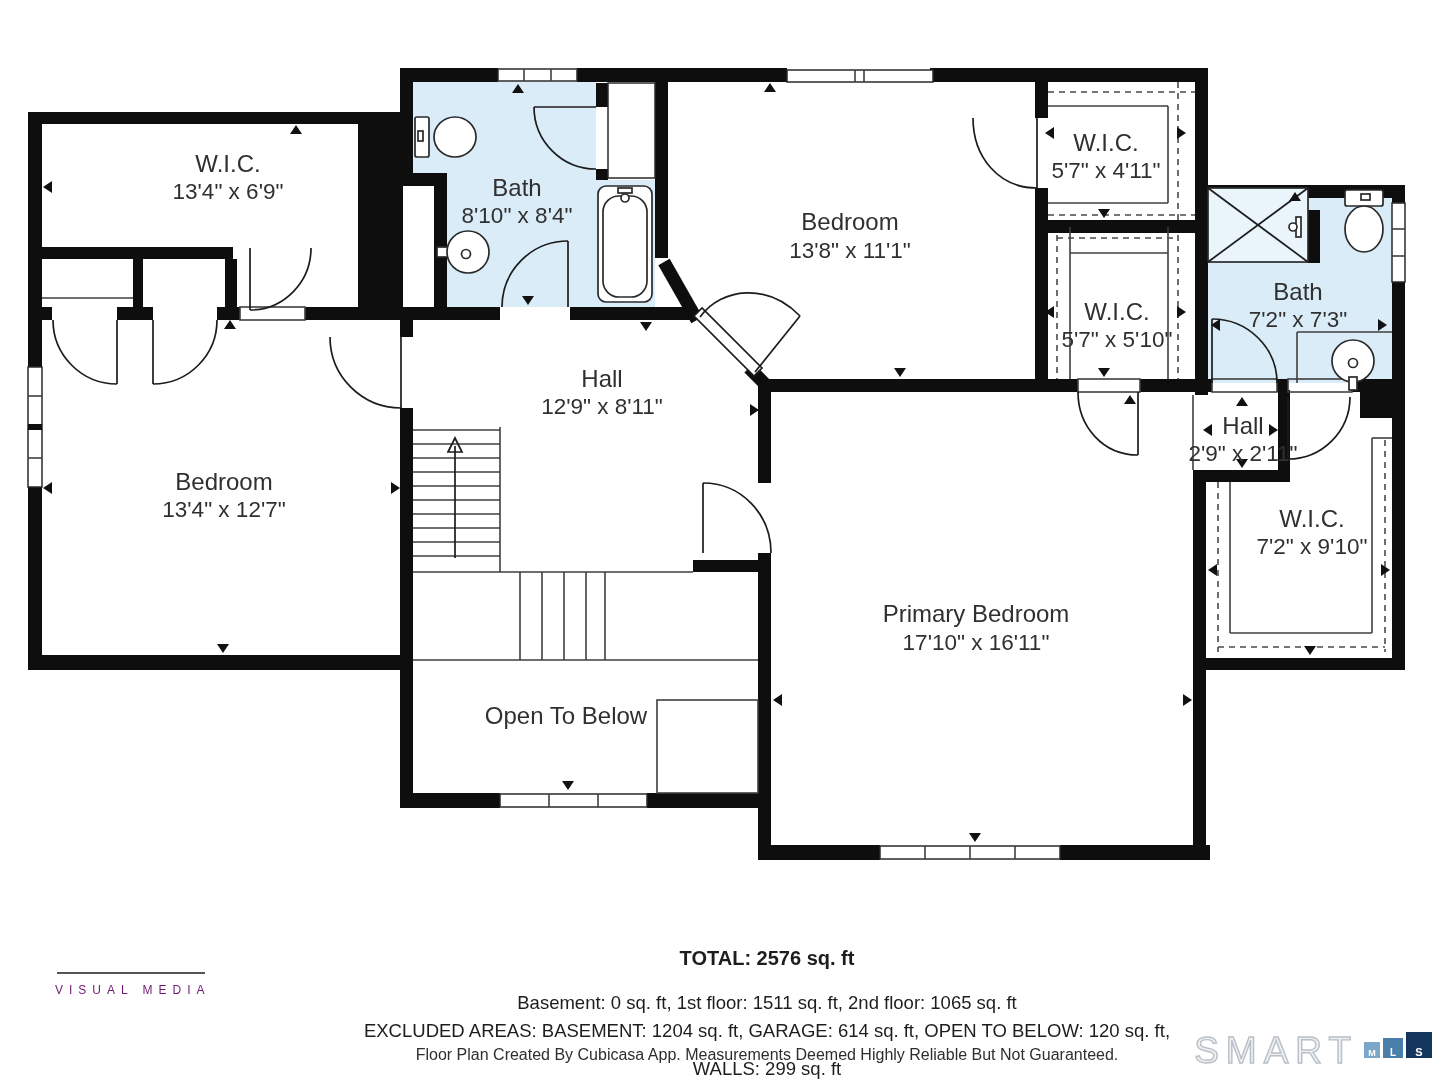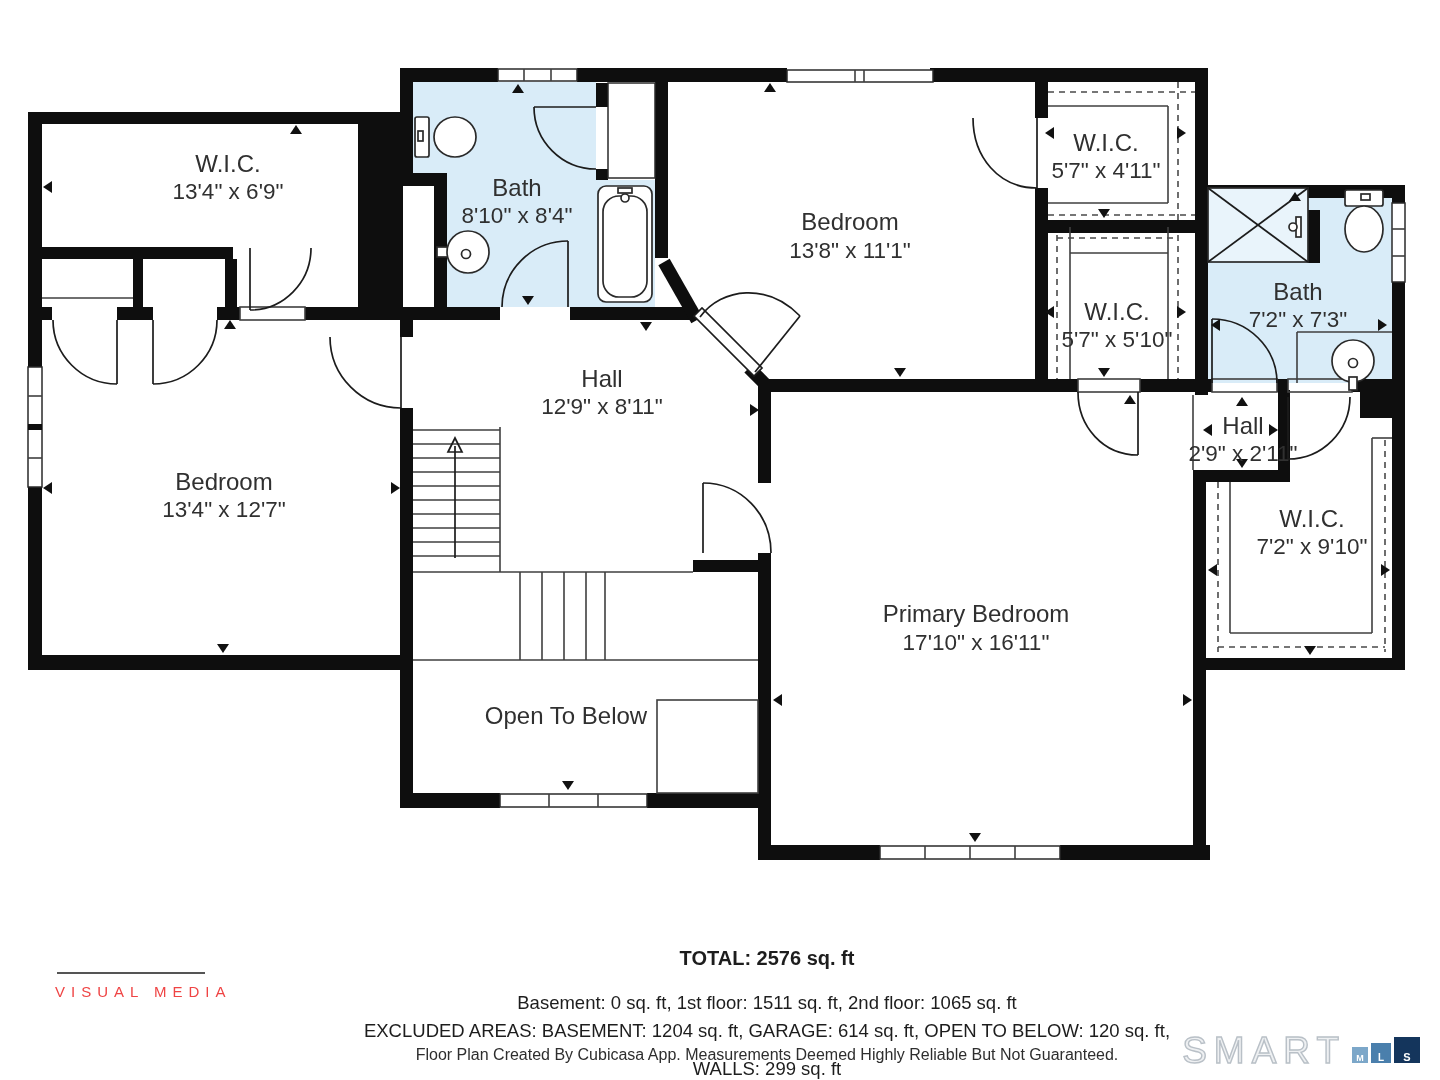--- a/index.html
+++ b/index.html
@@ -15,22 +15,22 @@
   .tick{fill:#111;}
   .winfill{fill:#fff;stroke:#2a2a2a;stroke-width:1.5;}
   .footer{position:absolute;width:100%;text-align:center;color:#1d1d1d;margin-left:47px;}
   .f-total{top:947px;font-size:20px;font-weight:bold;}
   .f-line{font-size:18.5px;}
   .f2{top:992px;} .f3{top:1020px;} .f4{top:1058px;}
   .f-disc{top:1046px;font-size:16px;color:#2e2e2e;}
   #rise{position:absolute;left:55px;top:968px;width:190px;}
   #rise .word{font-size:46px;font-weight:800;letter-spacing:9px;color:#2b2d2e;line-height:1;}
   #rise .rule{height:2px;background:#555;width:148px;margin:4px 0 6px 2px;}
-  #rise .tag{font-size:15px;letter-spacing:6px;color:#ef4444;margin-top:9px;}
-  #smart{position:absolute;right:20px;top:1032px;display:flex;align-items:center;}
+  #rise .tag{font-size:12px;letter-spacing:6px;color:#701a75;margin-top:9px;}
+  #smart{position:absolute;right:8px;top:1032px;display:flex;align-items:flex-start;}
   #smart .word{font-size:37px;font-weight:300;letter-spacing:7px;line-height:1;
     color:#eef0f2;-webkit-text-stroke:1.4px #b9c0c7;}
   .mls{display:flex;align-items:flex-end;gap:3px;margin-left:6px;margin-bottom:1px;}
   .mls div{color:#fff;font-weight:bold;display:flex;align-items:flex-end;justify-content:center;}
   .sq-m{width:16px;height:16px;background:#7ca7c9;font-size:9px;}
   .sq-l{width:20px;height:20px;background:#4a7fac;font-size:10px;}
   .sq-s{width:26px;height:26px;background:#14355c;font-size:11px;}
 </style>
 </head>
 <body>

